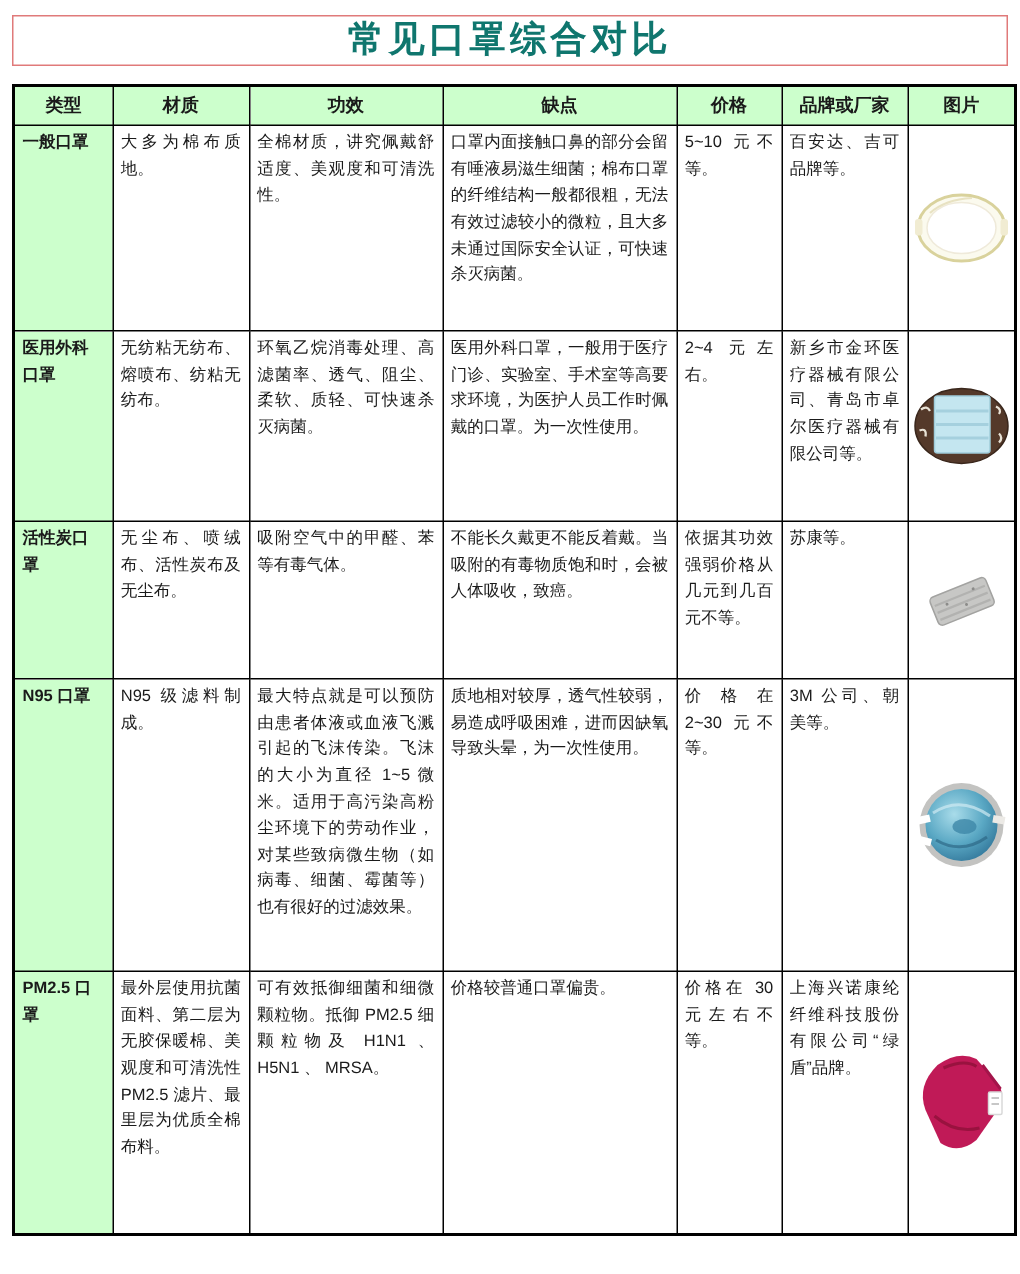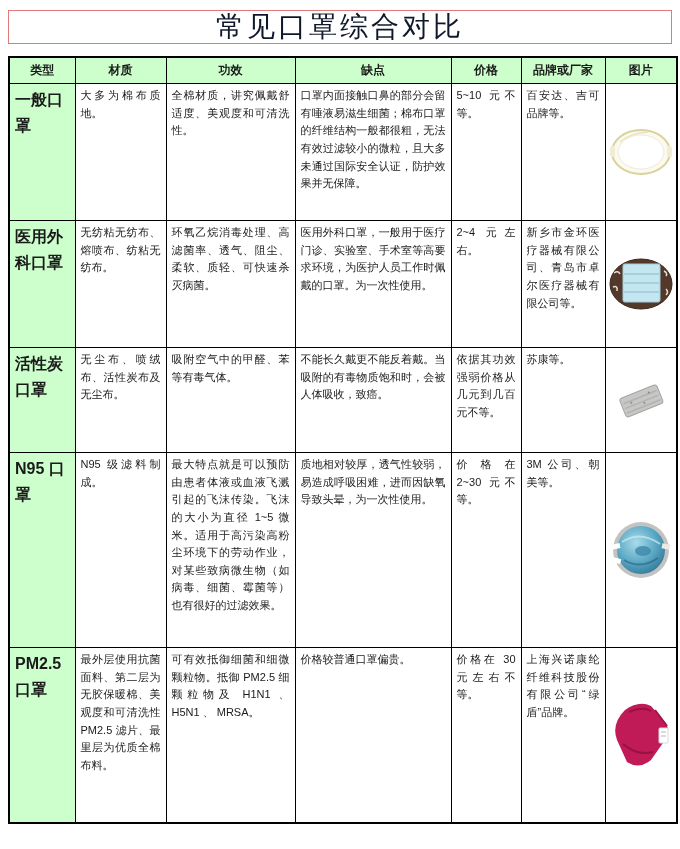--- a/index.html
+++ b/index.html
@@ -8,22 +8,22 @@
     font-family:"Liberation Sans","DejaVu Sans",sans-serif;
     color:#1a1a1a;
   }
   .title-box{
     position:absolute;left:8px;top:10px;width:662px;height:32px;
     border:1px solid #e07a7a;
     display:flex;align-items:center;justify-content:center;
     background:#ffffff;
   }
   .title-box h1{
-    margin:0;font-size:28px;font-weight:400;letter-spacing:3px;
-    color:#0f172a;line-height:1;
+    margin:0;font-size:24px;font-weight:700;letter-spacing:3px;
+    color:#0f766e;line-height:1;
   }
   table.cmp{
     position:absolute;left:8px;top:56px;
     border-collapse:collapse;table-layout:fixed;width:668px;
     border:2px solid #000;
   }
   .cmp th,.cmp td{
     border:1px solid #000;
     vertical-align:top;
     font-size:11px;line-height:1.6;
@@ -34,21 +34,21 @@
     margin-top:45px;
   }
   .cmp th{
     background:#ccffcc;
     text-align:center;vertical-align:middle;
     font-size:12px;font-weight:bold;
     padding:3px 1px;
     height:18px;
   }
   .cmp td.type{
-    background:#ccffcc;font-weight:bold;font-size:16px;
+    background:#ccffcc;font-weight:bold;font-size:11px;
     text-align:left;
   }
   .cmp td.img-cell{
     vertical-align:middle;text-align:center;padding:2px;
   }
   tr.r0{height:137px;}
   tr.r1{height:127px;}
   tr.r2{height:105px;font-family:Liberation Serif, serif;}
   tr.r3{height:195px;}
   tr.r4{height:175px;}
@@ -81,21 +81,21 @@
       <th>品牌或厂家</th>
       <th>图片</th>
     </tr>
   </thead>
   <tbody>
 
     <tr class="r0">
       <td class="type">一般口罩</td>
       <td>大多为棉布质地。</td>
       <td>全棉材质，讲究佩戴舒适度、美观度和可清洗性。</td>
-      <td>口罩内面接触口鼻的部分会留有唾液易滋生细菌；棉布口罩的纤维结构一般都很粗，无法有效过滤较小的微粒，且大多未通过国际安全认证，防护效果并无保障。</td>
+      <td>口罩内面接触口鼻的部分会留有唾液易滋生细菌；棉布口罩的纤维结构一般都很粗，无法有效过滤较小的微粒，且大多未通过国际安全认证，可快速杀灭病菌。</td>
       <td>5~10 元不等。</td>
       <td>百安达、吉可品牌等。</td>
       <td class="img-cell">
         <svg class="mask-svg" width="62" height="50" viewBox="0 0 62 50">
           <ellipse cx="31" cy="25" rx="29" ry="22" fill="#fbfaee" stroke="#d9d29c" stroke-width="2"></ellipse>
           <ellipse cx="31" cy="25" rx="23" ry="17" fill="#ffffff" stroke="#efeada" stroke-width="1"></ellipse>
           <rect x="0" y="19" width="5" height="11" rx="2" fill="#f1ecd2"></rect>
           <rect x="57" y="19" width="5" height="11" rx="2" fill="#f1ecd2"></rect>
           <path d="M10 15 Q20 6 38 5" stroke="#e8e2c2" stroke-width="1.5" fill="none"></path>
         </svg>

